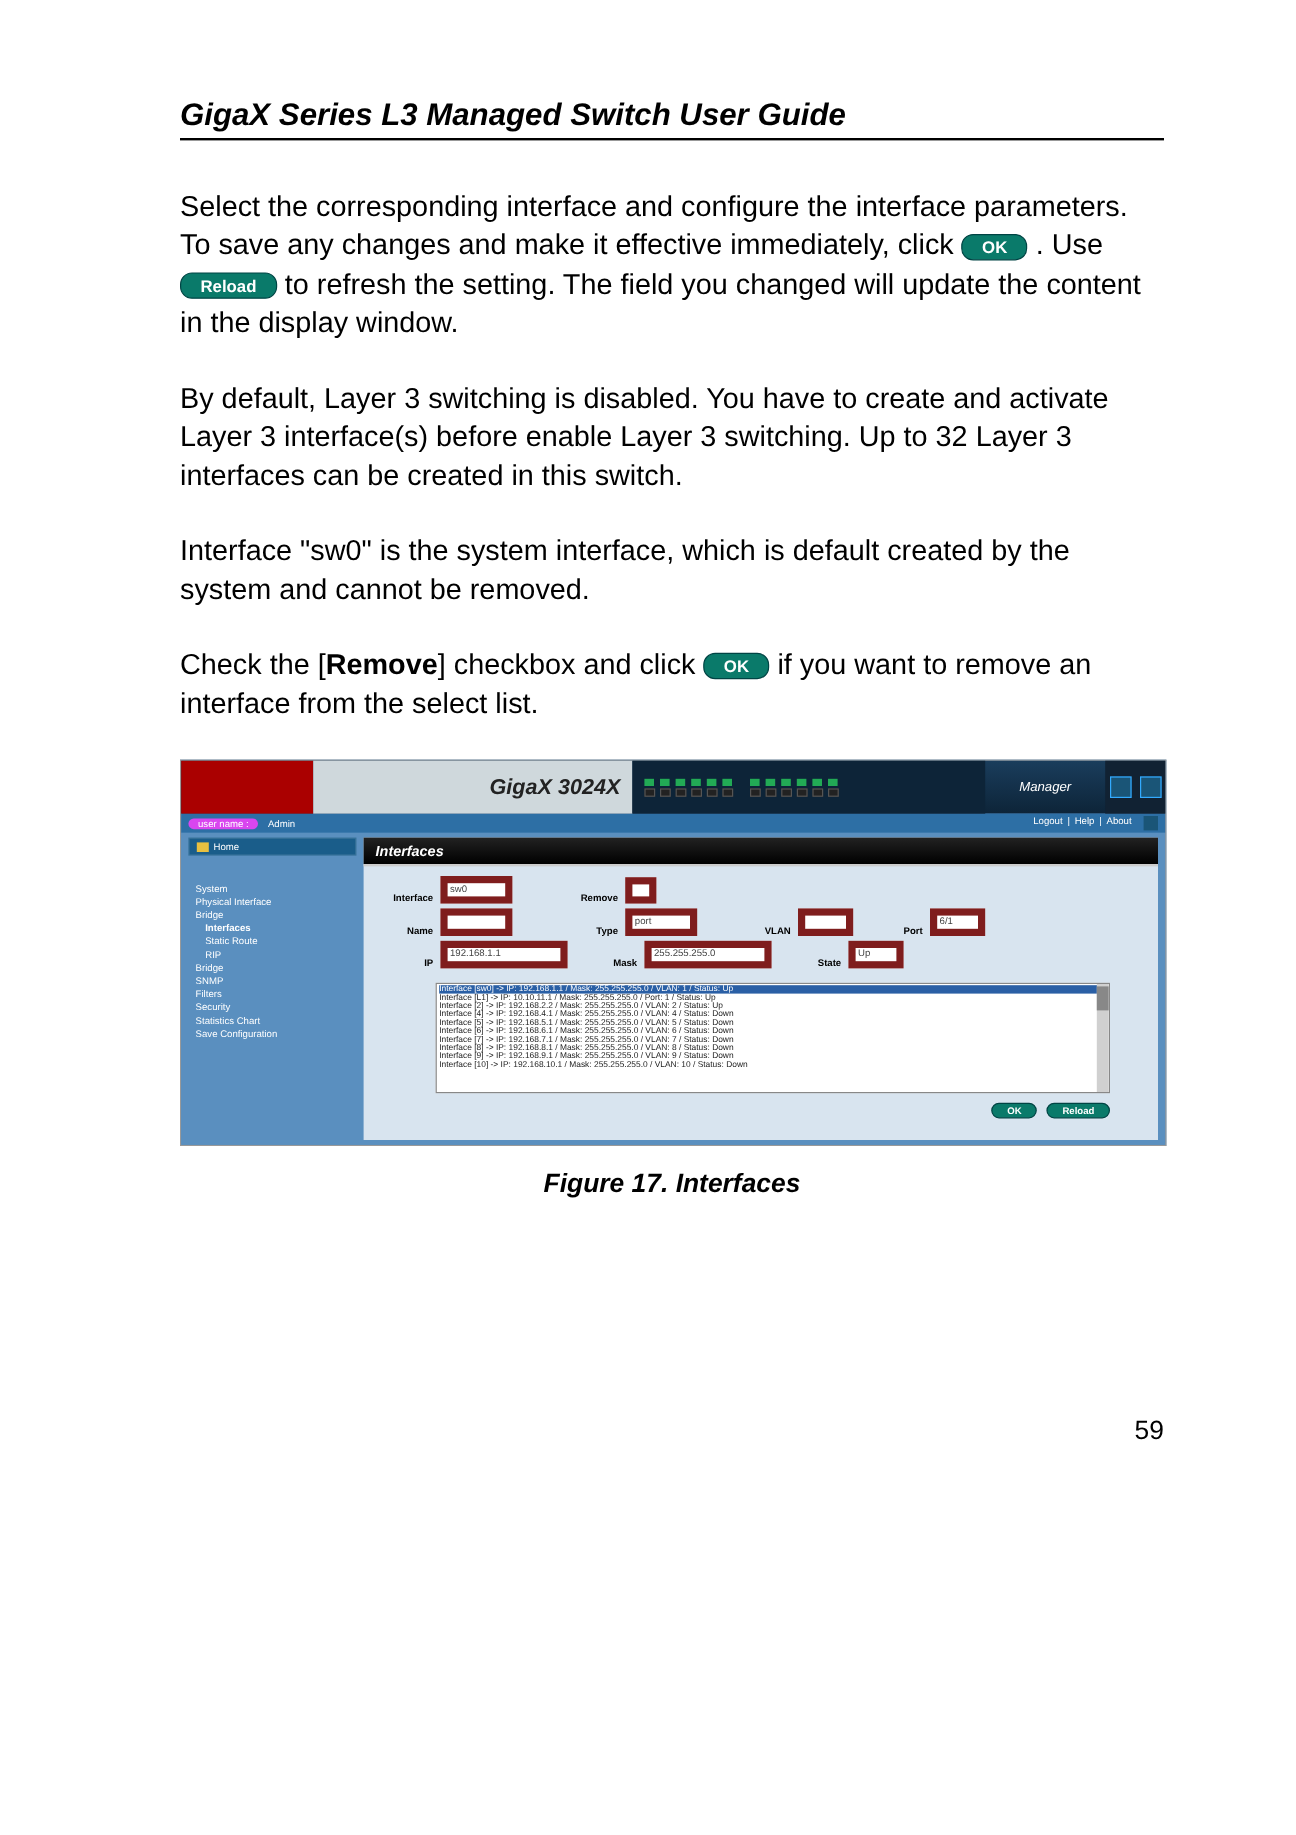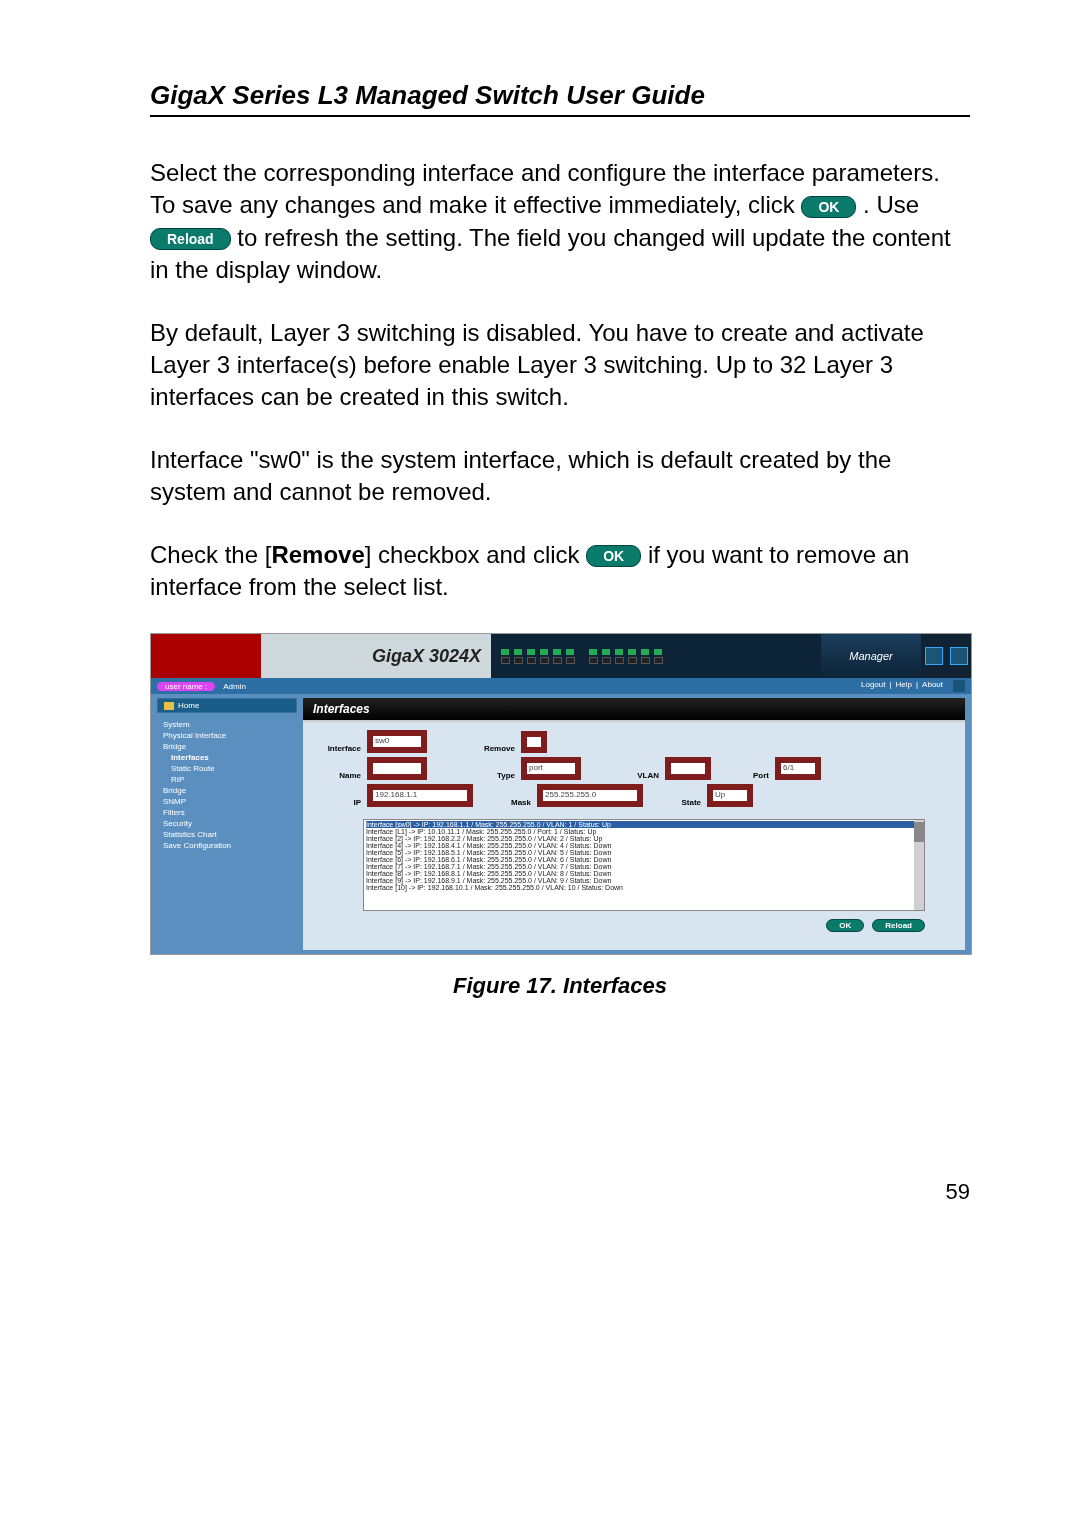--- a/index.html
+++ b/index.html
@@ -69,20 +69,21 @@
     flex: 0 0 220px;
     display: flex;
     align-items: center;
     justify-content: flex-end;
     padding-right: 10px;
     background: #cfd8dc;
     color: #222;
     font-style: italic;
     font-weight: bold;
     font-size: 18px;
+    padding-left: 36px;
   }
   .ss-ports {
     flex: 1;
     display: flex;
     align-items: center;
     gap: 4px;
     padding: 0 10px;
     background: #0d2438;
   }
   .port-row { display:flex; flex-direction:column; gap:2px; }
@@ -120,21 +121,21 @@
   .ss-side {
     width: 140px;
     padding: 4px 6px;
     font-size: 8px;
     color:#fff;
   }
   .ss-home {
     background:#1a5d8a;
     border:1px solid #fff2;
     padding:2px 6px;
-    margin-bottom:6px;
+    margin-bottom:22px;
     display:flex; align-items:center; gap:4px;
   }
   .folder { width:10px; height:8px; background:#e8c040; }
   .ss-side a { color:#fff; text-decoration:none; display:block; padding:1px 0 1px 6px; }
   .ss-side .indent { padding-left: 14px; }
   .ss-side .sel { font-weight:bold; }
   .ss-content {
     flex:1;
     background:#d8e4ef;
     margin: 4px 6px 4px 0;

